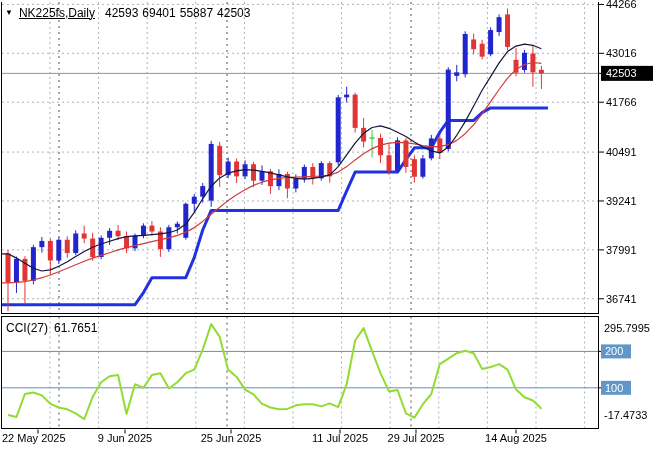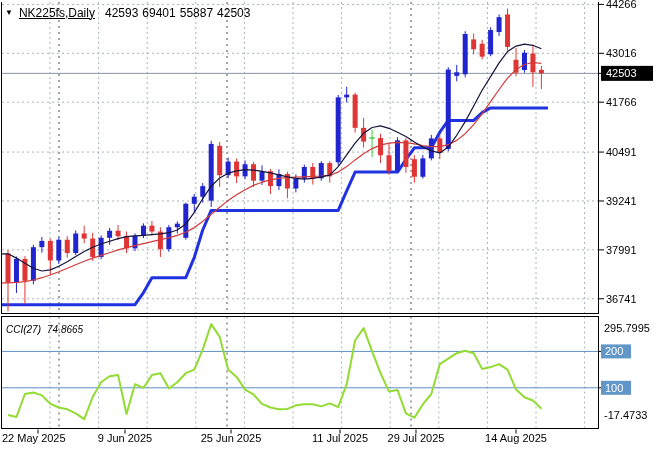--- a/index.html
+++ b/index.html
@@ -5,21 +5,21 @@
   html,body{margin:0;padding:0;background:#fff;}
   body{width:660px;height:450px;overflow:hidden;font-family:"Liberation Sans",sans-serif;}
   .stage{position:relative;width:580px;height:450px;background:#22c55e;}
   #chart{position:absolute;left:0;top:0;font-family:"Liberation Sans",sans-serif;}
   .titlebar{position:absolute;left:5px;top:5px;height:15px;display:flex;align-items:center;
             font-size:12px;color:#000;white-space:nowrap;z-index:3;}
   .titlebar .tri{font-size:8px;margin-right:6px;cursor:pointer;line-height:1;}
   .titlebar .sym{margin-right:10px;text-decoration:underline;}
   .titlebar .num{margin-right:4px;}
   .ccibar{position:absolute;left:6px;top:321px;height:14px;display:flex;align-items:flex-end;
-          font-size:10px;color:#000;white-space:nowrap;z-index:3;font-style:italic;}
+          font-size:12px;color:#000;white-space:nowrap;z-index:3;}
   .ccibar .val{margin-left:6px;}
   .splitter{position:absolute;left:0;top:312px;width:600px;height:5px;cursor:row-resize;z-index:4;}
 </style>
 </head>
 <body>
 
 <div class="stage">
 
   <svg id="chart" width="660" height="450">
       <rect x="0" y="0" width="660" height="450" fill="#FFFFFF"></rect>
@@ -386,17 +386,17 @@
     <span class="tri">▼</span>
     <span class="sym">NK225fs,Daily</span>
     <span class="num">42593</span>
     <span class="num">69401</span>
     <span class="num">55887</span>
     <span class="num">42503</span>
   </div>
 
   <div class="ccibar">
     <span>CCI(27)</span>
-    <span class="val">74.8665</span>
+    <span class="val">61.7651</span>
   </div>
 
   <div class="splitter"></div>
 </div>
 
 </body></html>

